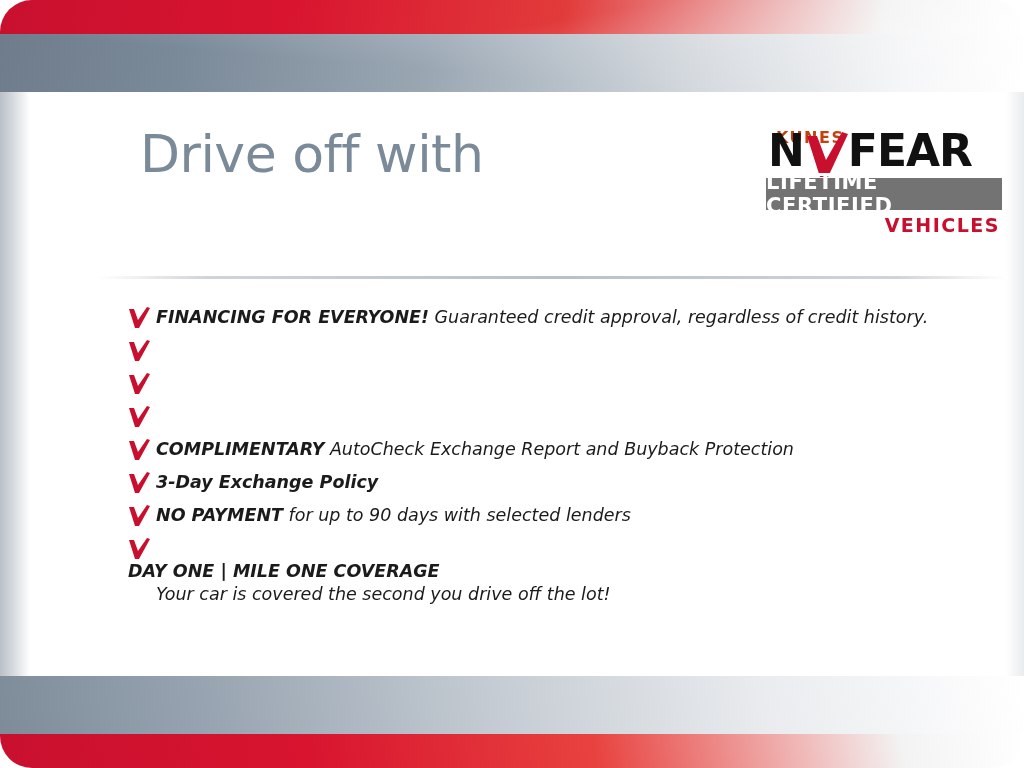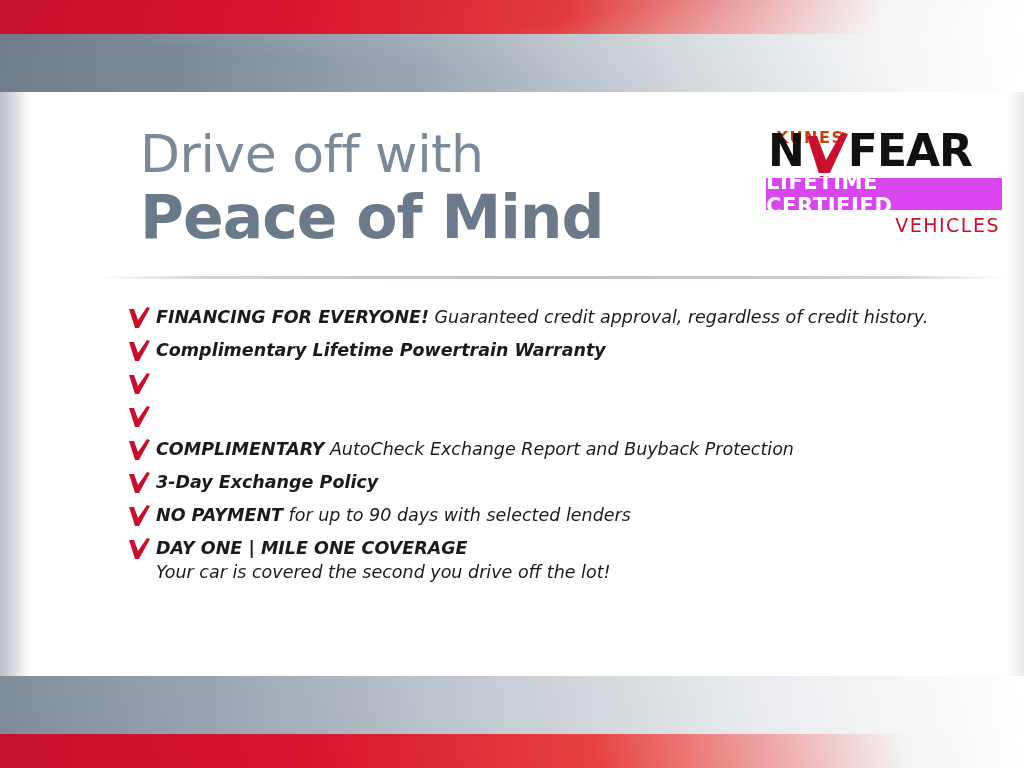--- a/index.html
+++ b/index.html
@@ -7,20 +7,21 @@
     padding: 0;
     background: #ffffff;
   }
   .page {
     position: relative;
     width: 1024px;
     height: 768px;
     overflow: hidden;
     background: #ffffff;
     font-family: "Liberation Sans", sans-serif;
+    border-radius: 32px;
   }
 
   
   .top-red-bar {
     position: absolute;
     top: 0; left: 0;
     width: 1024px;
     height: 34px;
     background: linear-gradient(100deg, #c8102e 0%, #d8142f 28%, #e23b3b 55%, #f2f2f2 86%, #ffffff 100%);
   }
@@ -144,36 +145,36 @@
     width: 44px;
     height: 46px;
   }
   .logo-check svg { display: block; }
   .logo-strip {
     position: absolute;
     top: 74px;
     left: 6px;
     width: 236px;
     height: 32px;
-    background: #d946ef;
+    background: #737373;
     color: #ffffff;
     font-size: 21px;
     font-weight: 700;
     letter-spacing: 0.6px;
     font-family: "DejaVu Sans", sans-serif;
     display: flex;
     align-items: center;
     justify-content: center;
   }
   .logo-vehicles {
     position: absolute;
     top: 110px;
     right: 8px;
     font-size: 19px;
-    font-weight: 400;
+    font-weight: 700;
     letter-spacing: 1.5px;
     color: #c8102e;
     font-family: "DejaVu Sans", sans-serif;
   }
 
   
   .benefits {
     position: absolute;
     top: 306px;
     left: 128px;
@@ -218,21 +219,20 @@
 
 <div class="page">
 
   <div class="top-red-bar"></div>
   <div class="top-gray-bar"></div>
   <div class="left-edge"></div>
   <div class="right-edge"></div>
 
   <div class="headline">
     <div class="headline-line1">Drive off with</div>
-    <div class="headline-line2">Peace of Mind</div>
   </div>
 
   <div class="logo">
     <div class="logo-kunes">KUNES</div>
     <div class="logo-nofear">
       <span>N</span><span style="padding-left:44px;">FEAR</span>
     </div>
     <div class="logo-check">
       <svg width="44" height="46" viewBox="0 0 44 46">
         <path d="M3 4 L13 4 L22 28 L38 0 L44 2 L24 45 L16 45 Z" fill="#c8102e"></path>
@@ -254,21 +254,20 @@
       </span>
       <span class="benefit-text"><b>FINANCING FOR EVERYONE!</b><span> Guaranteed credit approval, regardless of credit history.</span></span>
     </div>
 
     <div class="benefit-row">
       <span class="benefit-check">
         <svg width="22" height="22" viewBox="0 0 22 22">
             <path d="M1 2 L6 2 L10 13 L19 0 L22 1 L11 21 L7 21 Z" fill="#c8102e"></path>
           </svg>
       </span>
-      <span class="benefit-text"><b>Complimentary Lifetime Powertrain Warranty</b><span></span></span>
     </div>
 
     <div class="benefit-row">
       <span class="benefit-check">
         <svg width="22" height="22" viewBox="0 0 22 22">
             <path d="M1 2 L6 2 L10 13 L19 0 L22 1 L11 21 L7 21 Z" fill="#c8102e"></path>
           </svg>
       </span>
     </div>
 
@@ -301,21 +300,21 @@
 
     <div class="benefit-row">
       <span class="benefit-check">
         <svg width="22" height="22" viewBox="0 0 22 22">
             <path d="M1 2 L6 2 L10 13 L19 0 L22 1 L11 21 L7 21 Z" fill="#c8102e"></path>
           </svg>
       </span>
       <span class="benefit-text"><b>NO PAYMENT</b><span> for up to 90 days with selected lenders</span></span>
     </div>
 
-    <div class="benefit-row" style="margin-bottom:0;">
+    <div class="benefit-row" style="margin-bottom:0;flex-direction:column;">
       <span class="benefit-check">
         <svg width="22" height="22" viewBox="0 0 22 22">
             <path d="M1 2 L6 2 L10 13 L19 0 L22 1 L11 21 L7 21 Z" fill="#c8102e"></path>
           </svg>
       </span>
       <span class="benefit-text"><b>DAY ONE | MILE ONE COVERAGE</b><span></span></span>
     </div>
 
     <div class="benefit-sub">Your car is covered the second you drive off the lot!</div>
 

